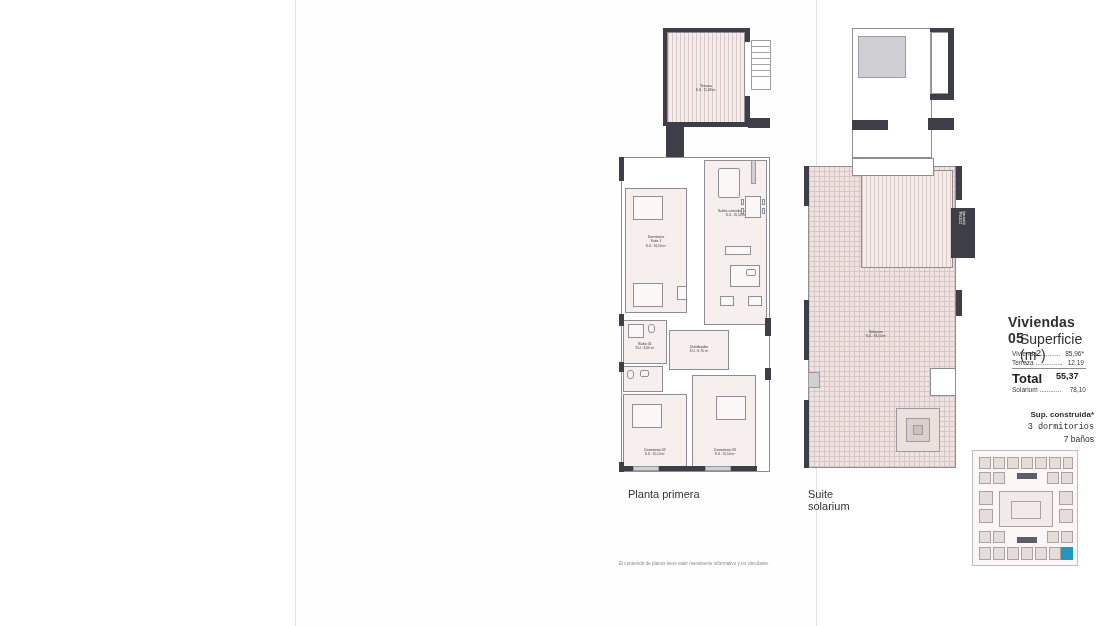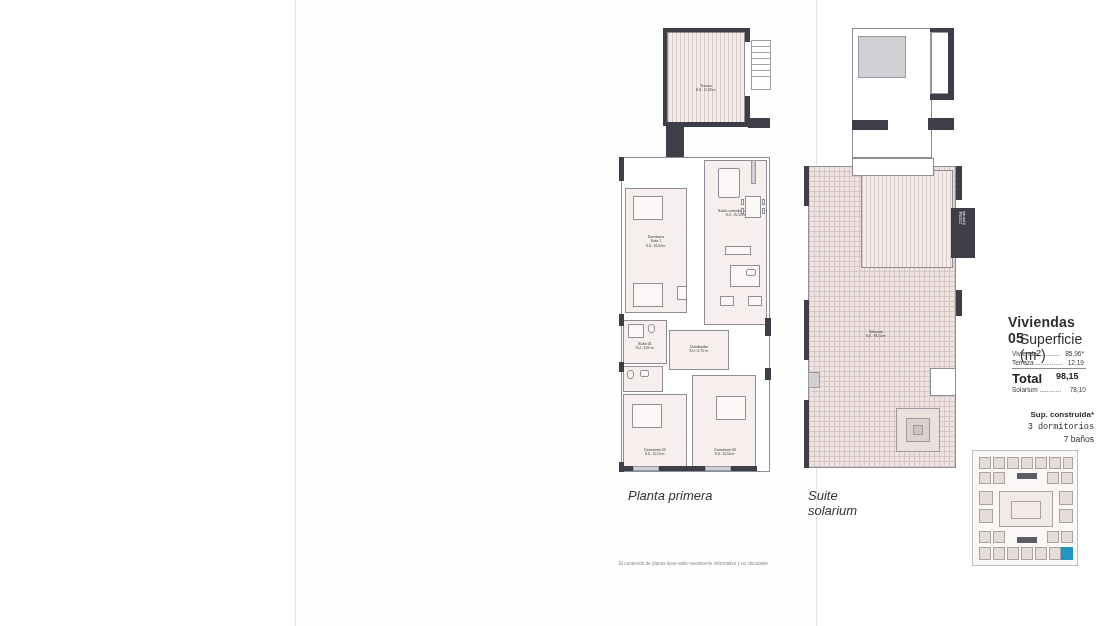--- a/index.html
+++ b/index.html
@@ -21,21 +21,21 @@
          background-color:#efe3e1;border:1px solid #8d8d95;}
   .dark{position:absolute;background:#3e3e48;}
   .grey{position:absolute;background:#cfcfd4;border:1px solid #9a9aa2;box-sizing:border-box;}
   .furn{position:absolute;border:1px solid #8f8f97;box-sizing:border-box;background:#fbf7f6;}
   .thin{position:absolute;border:1px solid #9b9ba3;box-sizing:border-box;}
 
   .lbl{position:absolute;text-align:center;line-height:1.25;color:#3a3a3a;}
   .lbl .n{display:block;font-size:3.6px;}
   .lbl .s{display:block;font-size:3.2px;}
 
-  .plan-caption{position:absolute;font-size:13px;color:#333;font-style:italic;}
+  .plan-caption{position:absolute;font-size:11px;color:#333;}
   .title{position:absolute;font-size:14px;font-weight:bold;color:#2f2f2f;letter-spacing:.2px;}
   .subtitle{position:absolute;font-size:14px;color:#2f2f2f;}
   .sup-row{position:absolute;font-size:6.5px;color:#3a3a3a;white-space:nowrap;}
   .sup-row .val{position:absolute;right:0;}
   .total-lbl{position:absolute;font-size:13px;font-weight:bold;color:#222;}
   .total-val{position:absolute;font-size:9px;font-weight:bold;color:#222;}
   .rule{position:absolute;background:#8d8d8d;height:1px;}
   .constr{position:absolute;font-size:8px;font-weight:bold;color:#2f2f2f;text-align:right;}
   .constr2{position:absolute;font-size:8.5px;color:#2f2f2f;text-align:right;}
 
@@ -210,21 +210,21 @@
         <span>Vivienda ............</span>
         <span class="val">85,96*</span>
       </div>
       <div class="sup-row" style="left:716px;top:359px;width:72px;">
         <span>Terraza ...............</span>
         <span class="val">12,19</span>
       </div>
       <div class="rule" style="left:716px;top:368px;width:74px;"></div>
 
       <div class="total-lbl" style="left:716px;top:371px;">Total</div>
-      <div class="total-val" style="left:760px;top:371px;">98,15</div>
+      <div class="total-val" style="left:760px;top:371px;">55,37</div>
 
       <div class="sup-row" style="left:716px;top:386px;width:74px;">
         <span>Solarium ............</span>
         <span class="val">78,10</span>
       </div>
 
       <div class="constr" style="left:670px;top:410px;width:128px;">Sup. construida*</div>
       <div class="constr2" style="left:670px;top:422px;width:128px;font-family:Liberation Mono, monospace;">3 dormitorios</div>
       <div class="constr2" style="left:670px;top:434px;width:128px;">7 baños</div>
     </div>

